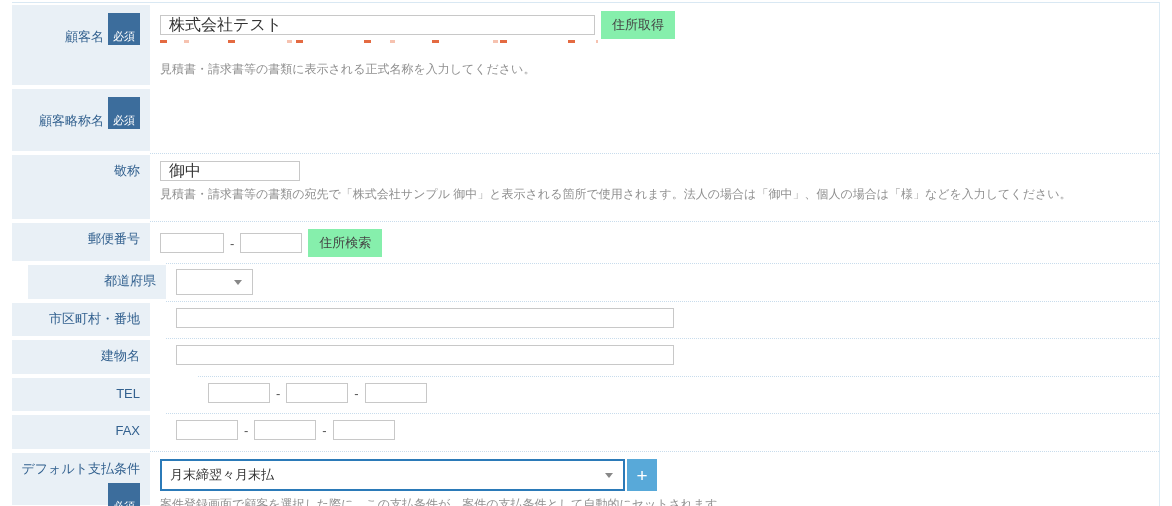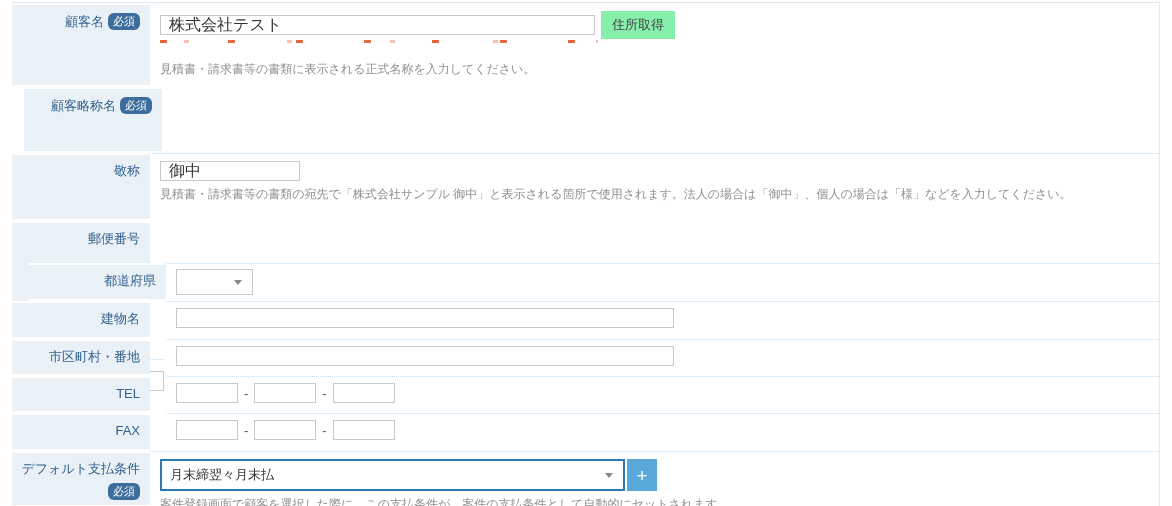--- a/index.html
+++ b/index.html
@@ -19,21 +19,21 @@
     border-top:2px solid #fff;border-bottom:2px solid #fff;
     box-sizing:border-box;text-align:right;
     padding:8px 10px 0 0;color:#33618f;font-size:13px;line-height:1.3;
   }
   .content-cell{
     flex:1;box-sizing:border-box;padding-left:10px;background:#fff;
   }
   .row:not(:first-child) .content-cell{border-top:1px dotted #c8dcec;}
   .badge{
     display:inline-block;background:#3c6d9c;color:#fff;font-size:11px;
-    line-height:1;padding:3px 5px 3px;border-radius:6px;margin-left:4px;
+    line-height:1;padding:18px 5px 3px;border-radius:0;margin-left:4px;
     vertical-align:1px;white-space:nowrap;
   }
   .badge-below{margin-top:5px;}
   .input-line{display:flex;align-items:center;}
   .text-input{
     height:20px;border:1px solid #c8c8c8;box-sizing:border-box;
     font-size:16px;color:#333;padding:8px 8px;background:#fff;outline:none;
     font-family:"Liberation Sans","DejaVu Sans",sans-serif;
   }
   .w-lg{width:435px;}
@@ -72,22 +72,22 @@
     background:#fff;box-sizing:border-box;font-size:13px;color:#333;
     display:flex;align-items:center;padding:12px 8px;cursor:pointer;
   }
   .add-btn{
     width:30px;height:32px;margin-left:2px;background:#58a9d9;border:none;
     color:#fff;font-size:19px;line-height:1;cursor:pointer;
     display:flex;align-items:center;justify-content:center;
     font-family:"Liberation Sans","DejaVu Sans",sans-serif;
   }
   
-  .r1{height:84px;} .r2{height:66px;margin-left:12px;} .r3{height:68px;} .r4{height:42px;flex-direction:column;}
-  .r5{height:38px;} .r6{height:37px;} .r7{height:38px;} .r8{height:37px;}
+  .r1{height:84px;} .r2{height:66px;} .r3{height:68px;} .r4{height:42px;}
+  .r5{height:38px;} .r6{height:37px;} .r7{height:38px;} .r8{height:37px;gap:32px;}
   .r9{height:38px;} .r10{height:56px;}
   .pt8{padding-top:8px;} .pt7{padding-top:7px;} .pt6{padding-top:6px;margin-left:16px;} .pt5{padding-top:5px;}
 </style>
 </head>
 <body>
 
 <div class="form-container">
 
   <div class="row r1">
     <div class="label-cell">
@@ -140,34 +140,34 @@
       <span>都道府県</span>
     </div>
     <div class="content-cell pt5">
       <div class="select-box sel-pref">
         <span></span>
         <span class="caret"></span>
       </div>
     </div>
   </div>
 
+  <div class="row r6">
+    <div class="label-cell">
+      <span>市区町村・番地</span>
+    </div>
+    <div class="content-cell pt6">
+      <div class="input-line">
+        <input type="text" class="text-input w-xl" value="" style="">
+      </div>
+    </div>
+  </div>
+
   <div class="row r7">
     <div class="label-cell">
       <span>建物名</span>
-    </div>
-    <div class="content-cell pt6">
-      <div class="input-line">
-        <input type="text" class="text-input w-xl" value="" style="">
-      </div>
-    </div>
-  </div>
-
-  <div class="row r6">
-    <div class="label-cell">
-      <span>市区町村・番地</span>
     </div>
     <div class="content-cell pt6">
       <div class="input-line">
         <input type="text" class="text-input w-xl" value="" style="">
       </div>
     </div>
   </div>
 
   <div class="row r8">
     <div class="label-cell">

